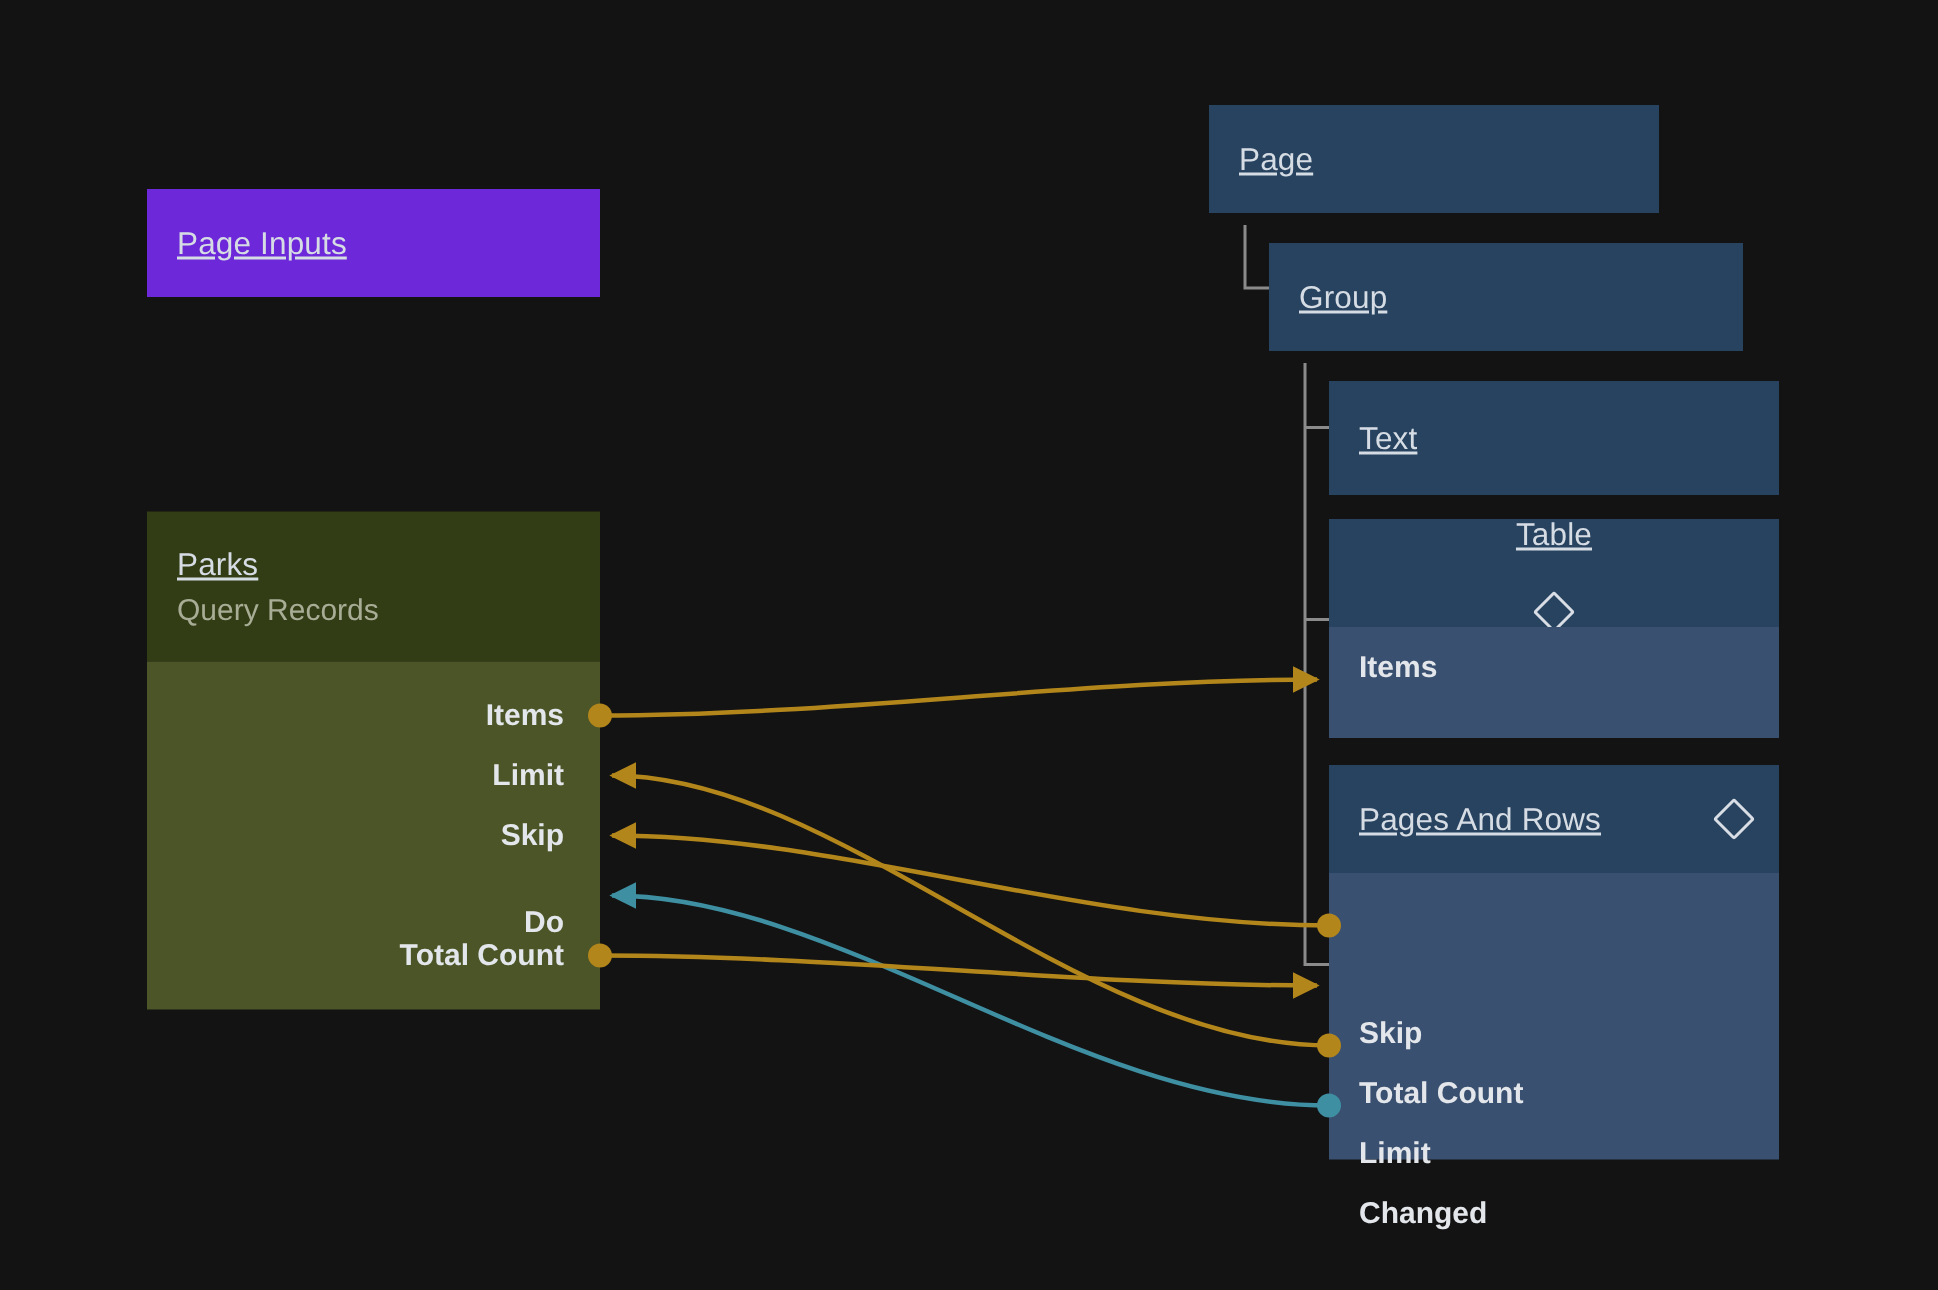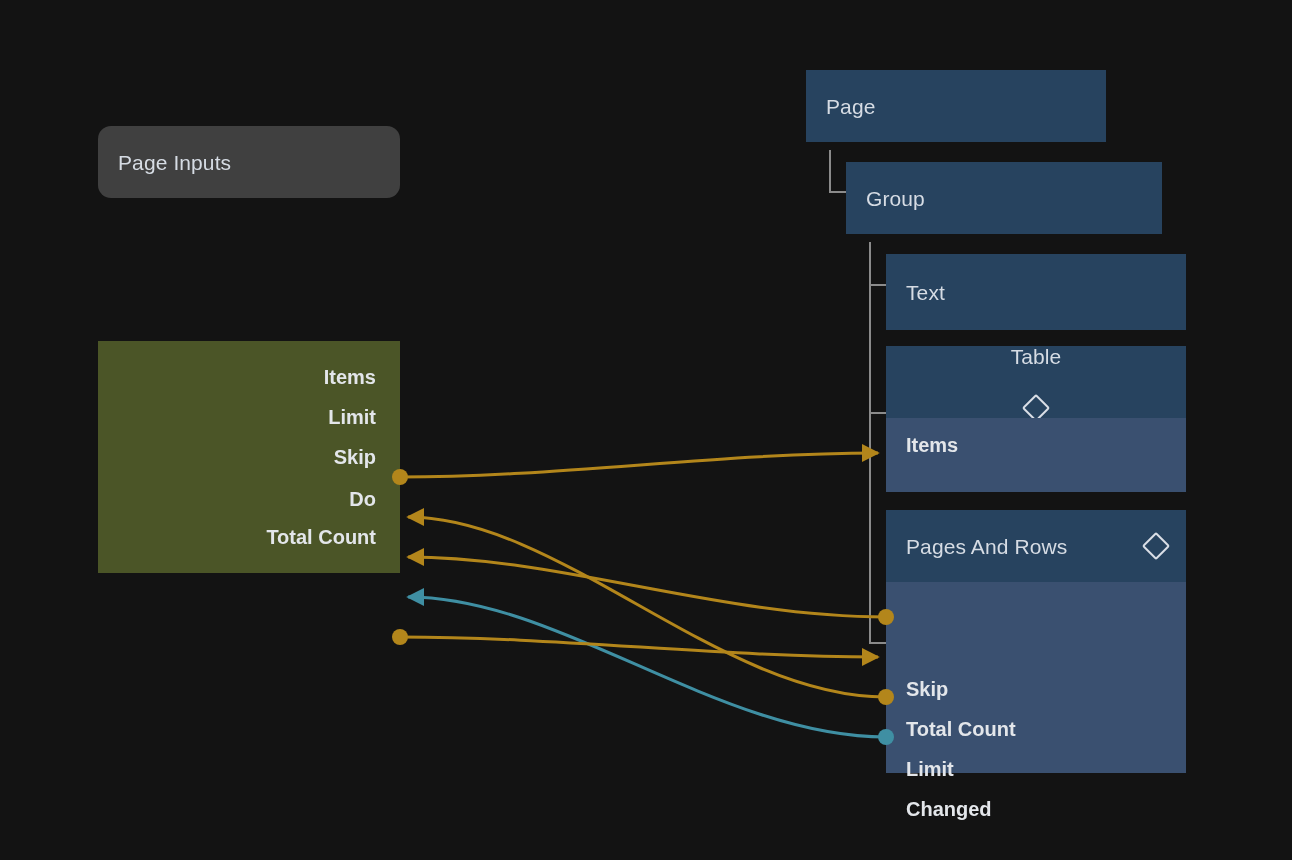--- a/index.html
+++ b/index.html
@@ -34,32 +34,32 @@
     justify-content: space-between;
     box-sizing: border-box;
     padding: 0 20px;
   }
   .node-title {
     color: #d6dce4;
     font-size: 21px;
     line-height: 1;
     letter-spacing: .1px;
     white-space: nowrap;
+    text-decoration: underline;
   }
   .node-subtitle {
     color: #a8ad96;
     font-size: 20px;
     line-height: 1;
     white-space: nowrap;
   }
 
   
   .node-purple {
-    background: #404040;
-    border-radius: 13px;
+    background: #6d28d9;
   }
   .node-purple .node-header { height: 100%; }
 
   
   .node-blue-header {
     background: #27435f;
   }
   .node-blue-body {
     background: #3a5070;
   }
@@ -186,31 +186,37 @@
       <div class="port-row left-aligned" style="top:174px;">
         <span class="port-label">Limit</span>
       </div>
       <div class="port-row left-aligned" style="top:214px;">
         <span class="port-label">Changed</span>
       </div>
     </div>
   </div>
 
   <div class="node" style="left:98px; top:341px; width:302px; height:332px;">
+    <div class="node-green-header" style="height:100px; box-sizing:border-box; padding:0 0 0 20px;">
+      <div class="header-stack">
+        <span class="node-title">Parks</span>
+        <span class="node-subtitle">Query Records</span>
+      </div>
+    </div>
     <div class="node-green-body" style="height:232px; position:relative;">
       <div class="port-row right-aligned" style="top:23px;">
         <span class="port-label">Items</span>
       </div>
       <div class="port-row right-aligned" style="top:63px;">
         <span class="port-label">Limit</span>
       </div>
       <div class="port-row right-aligned" style="top:103px;">
         <span class="port-label">Skip</span>
       </div>
-      <div class="port-row right-aligned" style="top:145px;">
+      <div class="port-row right-aligned" style="top:161px;">
         <span class="port-label">Do</span>
       </div>
       <div class="port-row right-aligned" style="top:183px;">
         <span class="port-label">Total Count</span>
       </div>
     </div>
   </div>
 
   <svg id="wires" viewBox="0 0 1292 860" xmlns="http://www.w3.org/2000/svg">
     <defs>

